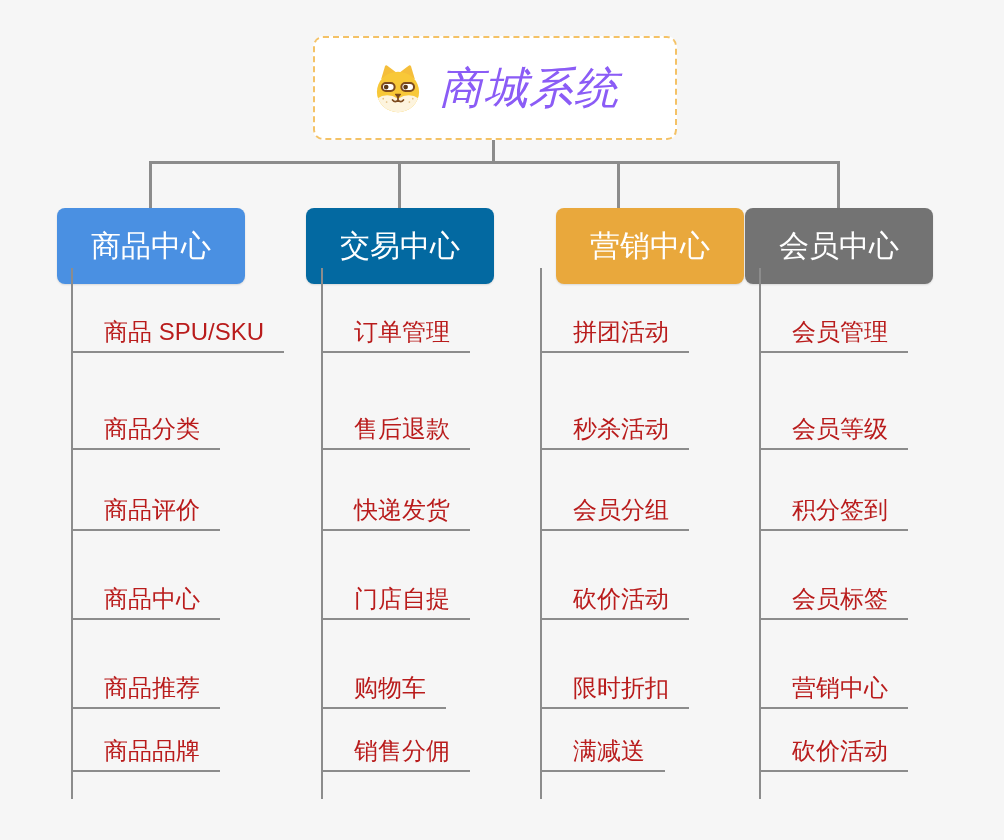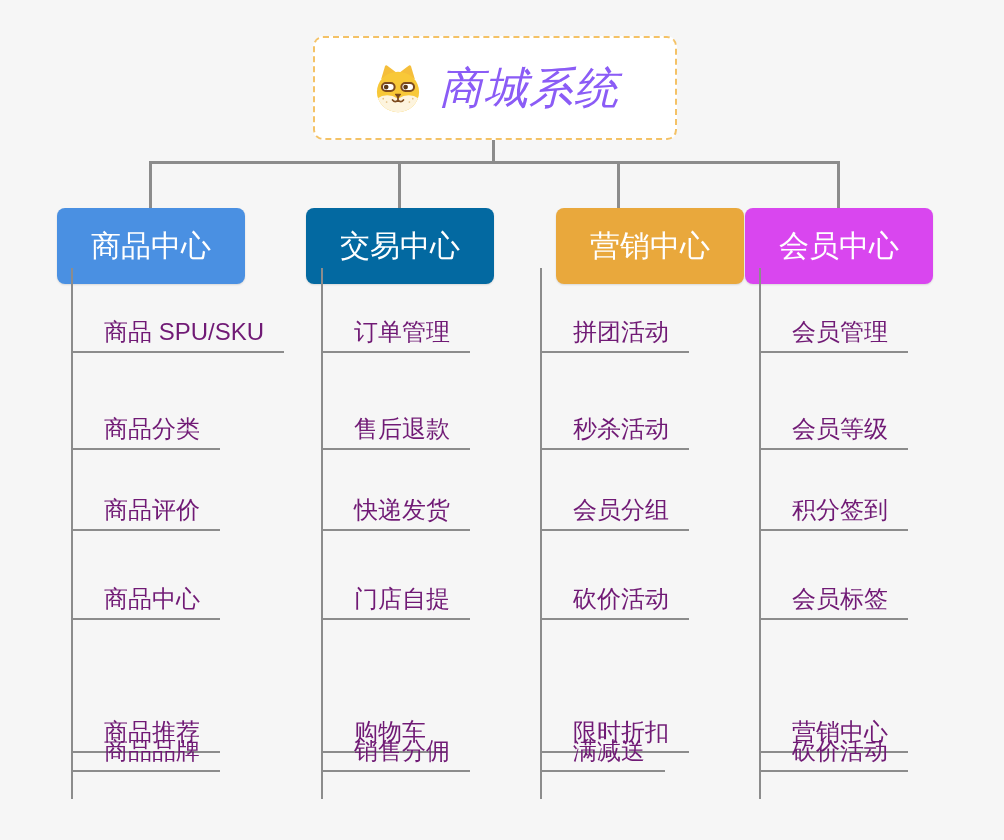--- a/index.html
+++ b/index.html
@@ -24,24 +24,24 @@
     color:#FFFFFF;font-size:30px;display:flex;align-items:center;justify-content:center;
     box-shadow:0 1px 2px rgba(0,0,0,0.12);
   }
   .bh0{left:57px;}  .bh1{left:306px;}  .bh2{left:556px;text-align:right;}  .bh3{left:745px;}
   
   .col{position:absolute;top:268px;width:250px;}
   .col0{left:71px;} .col1{left:321px;} .col2{left:540px;} .col3{left:759px;}
   .spine{position:absolute;left:0;top:0;width:2px;height:531px;background:var(--line);}
   .item{
     position:absolute;left:0;white-space:nowrap;
-    font-size:24px;line-height:28px;color:#701a75;
+    font-size:24px;line-height:28px;color:#b91c1c;
     padding:0 20px 5px 33px;border-bottom:2px solid var(--line);
   }
-  .r0{top:50px;} .r1{top:147px;} .r2{top:228px;} .r3{top:317px;} .r4{top:406px;margin-top:44px;} .r5{top:469px;}
+  .r0{top:50px;} .r1{top:147px;} .r2{top:228px;} .r3{top:317px;} .r4{top:406px;} .r5{top:469px;}
   
   .v-root{left:492px;top:140px;width:3px;height:23px;}
   .h-main{left:149px;top:161px;width:691px;height:3px;}
   .drop{top:161px;width:3px;height:47px;}
   .d0{left:149px;} .d1{left:398px;} .d2{left:617px;} .d3{left:837px;}
 </style>
 </head>
 <body>
 
 <div class="canvas" style="--line: #8C8C8C; background: rgb(246, 246, 246);">
@@ -76,21 +76,21 @@
         <circle cx="49.5" cy="41" r="1" fill="#E3BE7E"></circle>
         <circle cx="45.5" cy="45" r="1" fill="#E3BE7E"></circle>
       </svg>
     </span>
     <span class="root-title" style="color: #8b5cf6; font-style: italic;">商城系统</span>
   </div>
 
   <div class="branch-header bh0" style="background-color: rgb(74, 144, 226);">商品中心</div>
   <div class="branch-header bh1" style="background-color: #0369a1;">交易中心</div>
   <div class="branch-header bh2" style="background-color: rgb(233, 168, 60);">营销中心</div>
-  <div class="branch-header bh3" style="background-color: #d946ef;">会员中心</div>
+  <div class="branch-header bh3" style="background-color: #737373;">会员中心</div>
 
   <div class="col col0">
     <div class="spine"></div>
     <div class="item r0">商品 SPU/SKU</div>
     <div class="item r1">商品分类</div>
     <div class="item r2">商品评价</div>
     <div class="item r3">商品中心</div>
     <div class="item r4">商品推荐</div>
     <div class="item r5">商品品牌</div>
   </div>

